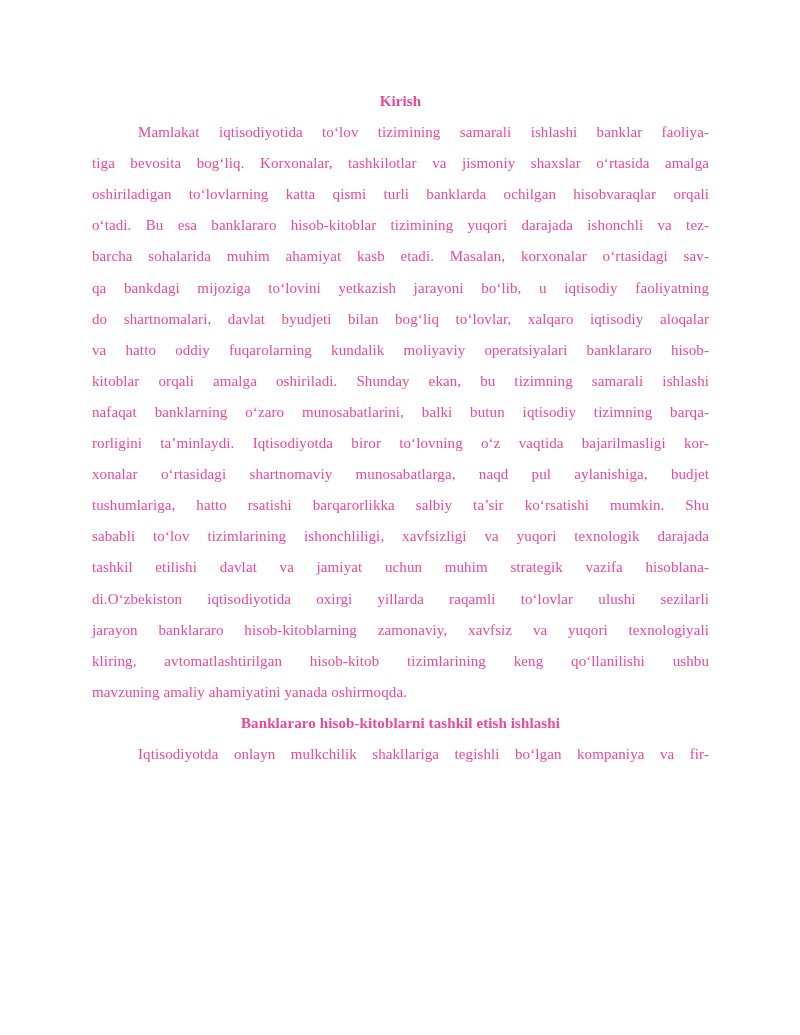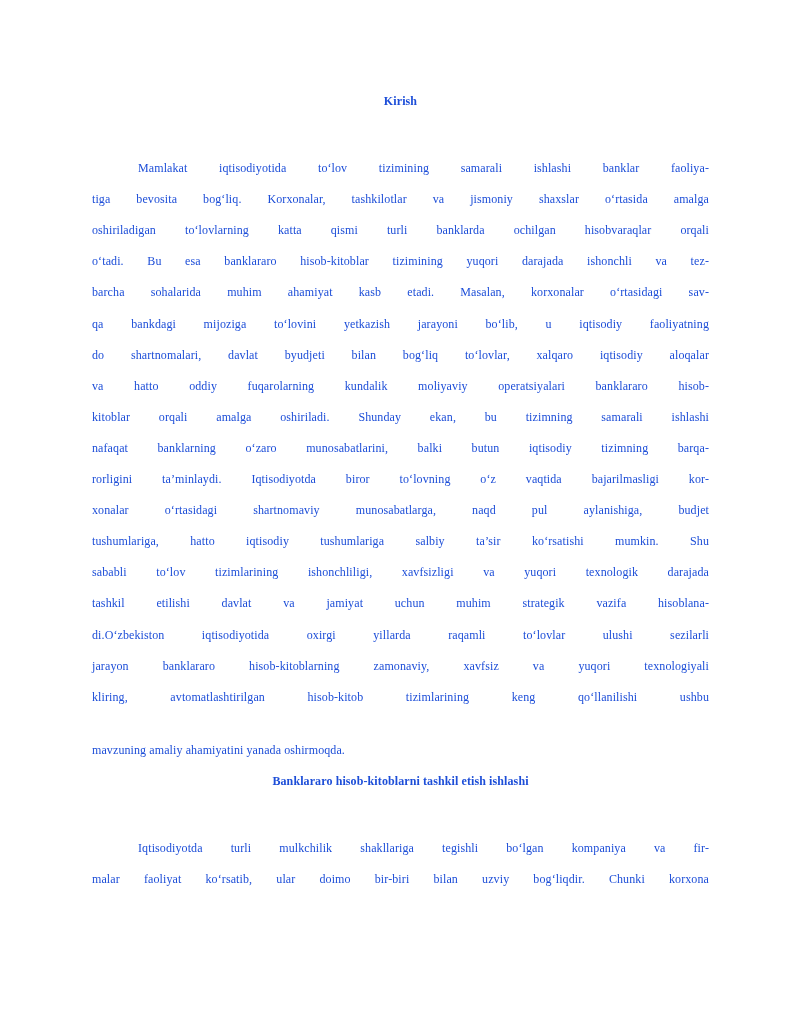--- a/index.html
+++ b/index.html
@@ -13,41 +13,39 @@
     height: 1035px;
     background: #ffffff;
     overflow: hidden;
     font-family: "Liberation Serif", "DejaVu Serif", serif;
   }
   .content {
     position: absolute;
     left: 92px;
     top: 86px;
     width: 617px;
-    font-size: 12px;
+    font-size: 15px;
     line-height: 31.1px;
-    color: #1d4ed8;
+    color: #ec4899;
     letter-spacing: 0.1px;
   }
   .heading {
     text-align: center;
     font-weight: bold;
   }
   .line {
     text-align: justify;
     text-align-last: justify;
     white-space: normal;
   }
   .line.first {
     text-indent: 46px;
-    margin-top: 36px;
   }
   .line.para-end {
     text-align-last: left;
-    margin-top: 22px;
   }
 </style>
 </head>
 <body>
 
 <div class="page">
   <div class="content">
 
     <div class="heading">Kirish</div>
 
@@ -56,27 +54,26 @@
     <div class="line">oshiriladigan to‘lovlarning katta qismi turli banklarda ochilgan hisobvaraqlar orqali</div>
     <div class="line">o‘tadi. Bu esa banklararo hisob-kitoblar tizimining yuqori darajada ishonchli va tez-</div>
     <div class="line">barcha sohalarida muhim ahamiyat kasb etadi. Masalan, korxonalar o‘rtasidagi sav-</div>
     <div class="line">qa bankdagi mijoziga to‘lovini yetkazish jarayoni bo‘lib, u iqtisodiy faoliyatning</div>
     <div class="line">do shartnomalari, davlat byudjeti bilan bog‘liq to‘lovlar, xalqaro iqtisodiy aloqalar</div>
     <div class="line">va hatto oddiy fuqarolarning kundalik moliyaviy operatsiyalari banklararo hisob-</div>
     <div class="line">kitoblar orqali amalga oshiriladi. Shunday ekan, bu tizimning samarali ishlashi</div>
     <div class="line">nafaqat banklarning o‘zaro munosabatlarini, balki butun iqtisodiy tizimning barqa-</div>
     <div class="line">rorligini ta’minlaydi. Iqtisodiyotda biror to‘lovning o‘z vaqtida bajarilmasligi kor-</div>
     <div class="line">xonalar o‘rtasidagi shartnomaviy munosabatlarga, naqd pul aylanishiga, budjet</div>
-    <div class="line">tushumlariga, hatto iqtisodiy tushumlariga salbiy ta’sir ko‘rsatishi mumkin. Shu</div>
+    <div class="line">tushumlariga, hatto rsatishi barqarorlikka salbiy ta’sir ko‘rsatishi mumkin. Shu</div>
     <div class="line">sababli to‘lov tizimlarining ishonchliligi, xavfsizligi va yuqori texnologik darajada</div>
     <div class="line">tashkil etilishi davlat va jamiyat uchun muhim strategik vazifa hisoblana-</div>
     <div class="line">di.O‘zbekiston iqtisodiyotida oxirgi yillarda raqamli to‘lovlar ulushi sezilarli</div>
     <div class="line">jarayon banklararo hisob-kitoblarning zamonaviy, xavfsiz va yuqori texnologiyali</div>
     <div class="line">kliring, avtomatlashtirilgan hisob-kitob tizimlarining keng qo‘llanilishi ushbu</div>
     <div class="line para-end">mavzuning amaliy ahamiyatini yanada oshirmoqda.</div>
 
     <div class="heading">Banklararo hisob-kitoblarni tashkil etish ishlashi</div>
 
-    <div class="line first">Iqtisodiyotda turli mulkchilik shakllariga tegishli bo‘lgan kompaniya va fir-</div>
-    <div class="line">malar faoliyat ko‘rsatib, ular doimo bir-biri bilan uzviy bog‘liqdir. Chunki korxona</div>
+    <div class="line first">Iqtisodiyotda onlayn mulkchilik shakllariga tegishli bo‘lgan kompaniya va fir-</div>
 
   </div>
 </div>
 
 </body></html>

